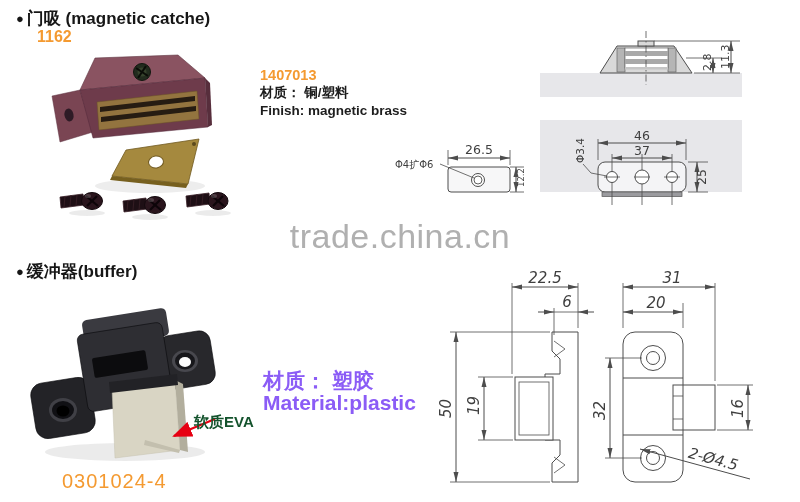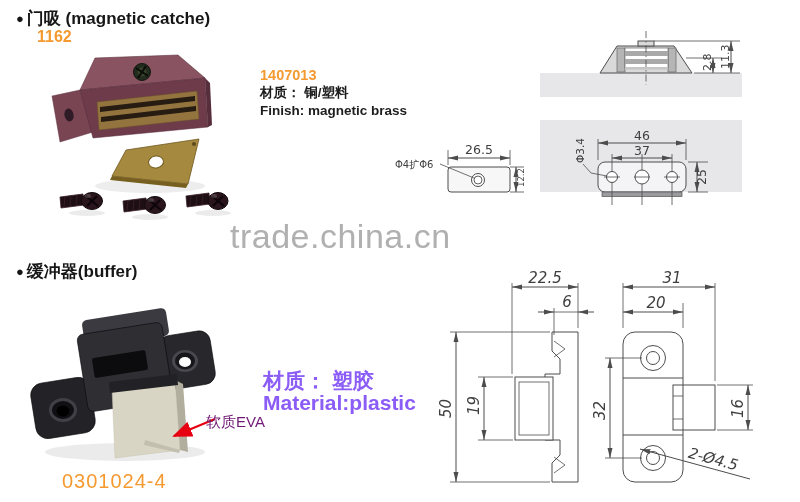--- a/index.html
+++ b/index.html
@@ -5,24 +5,24 @@
   html,body{margin:0;padding:0;background:#fff;}
   #stage{position:relative;width:800px;height:502px;background:#ffffff;overflow:hidden;
          font-family:"Liberation Sans",sans-serif;}
   .abs{position:absolute;}
   .title-row{display:flex;align-items:center;font-weight:bold;font-size:17px;color:#161616;}
   .bullet{font-size:13px;margin-right:3px;line-height:1;}
   .orange{color:#f49a31;}
   #catch-series{left:37px;top:28px;font-weight:bold;font-size:16px;}
   #catch-specs{left:260px;top:66px;font-size:13.5px;font-weight:bold;color:#1d1d1d;line-height:18px;white-space:nowrap;}
   #catch-specs .code{font-size:14.5px;}
-  #watermark{left:230px;top:217px;width:340px;font-size:34px;color:#b0b0b0;
+  #watermark{left:230px;top:217px;width:340px;text-align:center;font-size:34px;color:#b0b0b0;
              letter-spacing:.5px;font-weight:400;}
   #buffer-material{left:263px;top:370px;font-size:21px;font-weight:bold;color:#8b5cf6;line-height:22px;white-space:nowrap;}
-  #eva-label{left:206px;top:413px;font-size:15px;font-weight:normal;color:#701a75;white-space:nowrap;}
+  #eva-label{left:194px;top:413px;font-size:15px;font-weight:bold;color:#14532d;white-space:nowrap;}
   #buffer-code{left:62px;top:470px;font-size:20px;letter-spacing:1px;}
   svg{display:block;}
   svg text{font-family:"DejaVu Sans",sans-serif;fill:#3f3f3f;}
   svg text.cad{font-style:italic;font-size:15px;}
   .dl{stroke:#4d4d4d;stroke-width:1;fill:none;}
   .thin{stroke:#4d4d4d;stroke-width:.8;fill:none;}
 </style>
 </head>
 <body>
 

